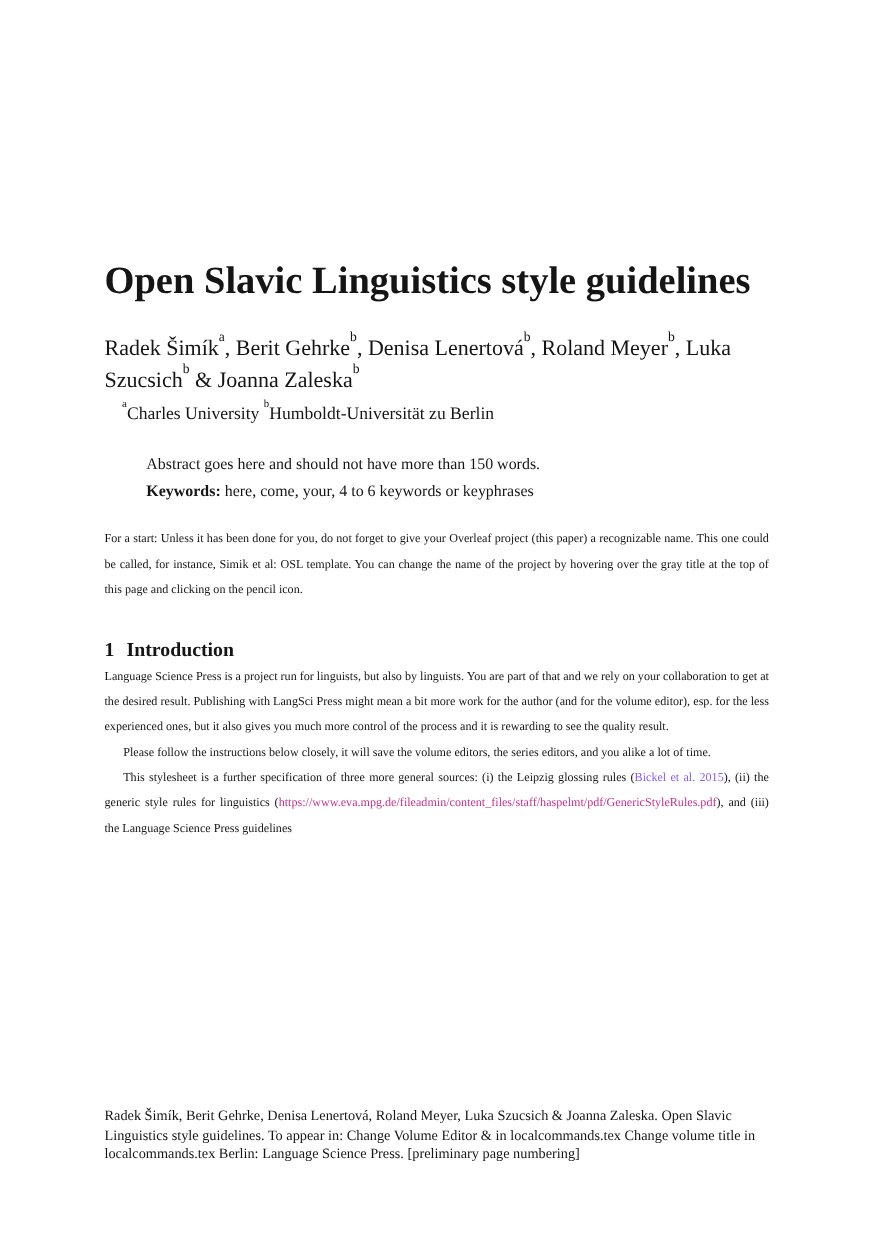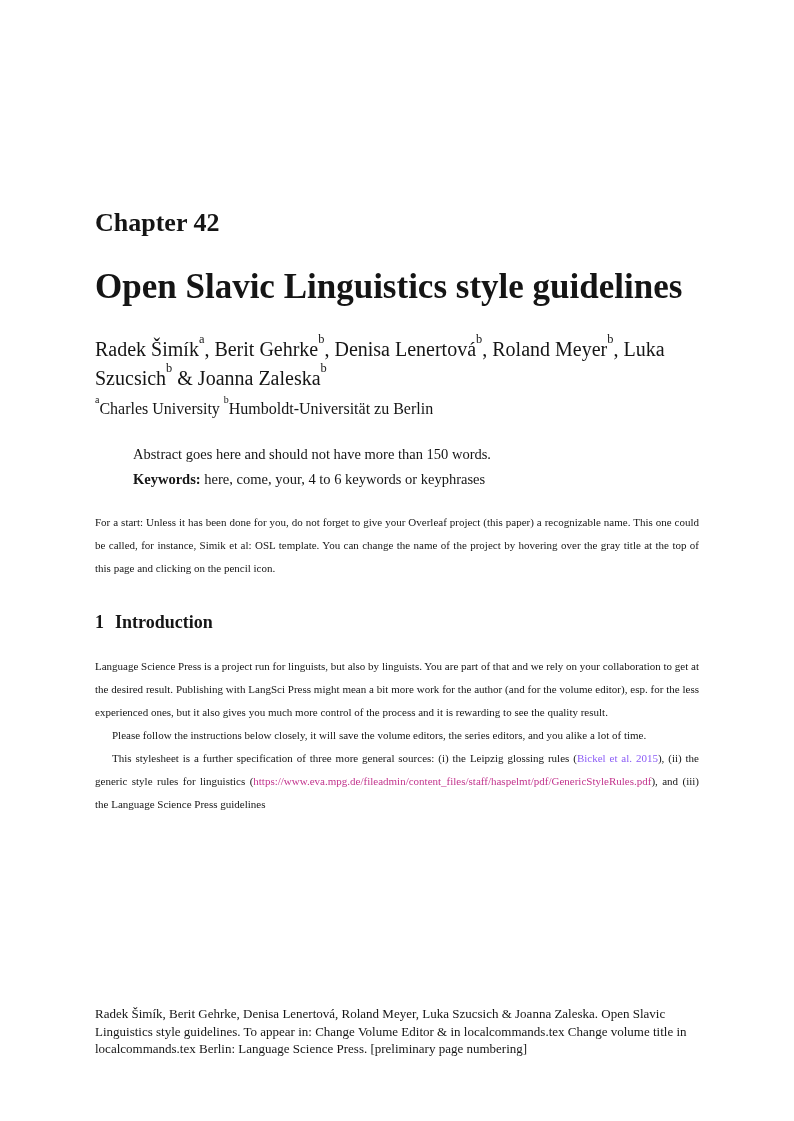--- a/index.html
+++ b/index.html
@@ -20,32 +20,32 @@
   .title {
     font-size: 35px; line-height: 36px; font-weight: 700; margin: 30px 0 0 0;
   }
   .authors {
     font-size: 20px; line-height: 29px; font-weight: 400; margin: 30px 0 0 0;
   }
   .authors sup, .affil sup {
     font-size: 62%; line-height: 0; position: relative; top: -0.45em;
   }
   .affil {
-    font-size: 16px; line-height: 22px; margin: 5px 0 0 0; font-family: Liberation Serif, serif;
+    font-size: 16px; line-height: 22px; margin: 5px 0 0 16px; font-family: Liberation Serif, serif;
   }
   .abstract { margin: 24px 38px 0 38px; font-size: 14.5px; line-height: 20px; }
   .abstract p { margin: 0; }
   .abstract .keywords { margin-top: 5px; }
   .abstract b { font-weight: 700; }
 
   .body-p {
     font-size: 11px; line-height: 23px; text-align: justify; margin: 0;
   }
   .p-start { margin-top: 22px; }
-  .p-intro { margin-top: 19px; }
+  .p-intro { }
   .p-cont { text-indent: 17px; }
 
   .section {
     font-size: 18px; line-height: 28px; font-weight: 700; margin: 28px 0 0 0;
   }
   .sec-num { margin-right: 11px; }
 
   a.citation { color: #8b5cf6; text-decoration: none; cursor: pointer; }
   a.url { color: #c2348d; text-decoration: none; word-break: break-all; cursor: pointer; }
 
@@ -53,21 +53,20 @@
     position: absolute; left: 95px; top: 1005px; width: 596px;
     font-size: 13px; line-height: 17.5px; text-align: left;
   }
 </style>
 </head>
 <body>
 
 <div class="page">
   <div class="content">
 
-    <div class="chapter-num">Chapter 42</div>
 
     <h1 class="title">Open Slavic Linguistics style guidelines</h1>
 
     <p class="authors"><span>Radek Šimík</span><sup>a</sup><span>, </span><span>Berit Gehrke</span><sup>b</sup><span>, </span><span>Denisa Lenertová</span><sup>b</sup><span>, </span><span>Roland Meyer</span><sup>b</sup><span>, </span><span>Luka Szucsich</span><sup>b</sup><span> &amp; </span><span>Joanna Zaleska</span><sup>b</sup></p>
 
     <p class="affil"><sup>a</sup><span>Charles University </span><sup>b</sup><span>Humboldt-Universität zu Berlin</span></p>
 
     <div class="abstract">
       <p>Abstract goes here and should not have more than 150 words.</p>
       <p class="keywords"><b>Keywords:</b><span> here, come, your, 4 to 6 keywords or keyphrases</span></p>

